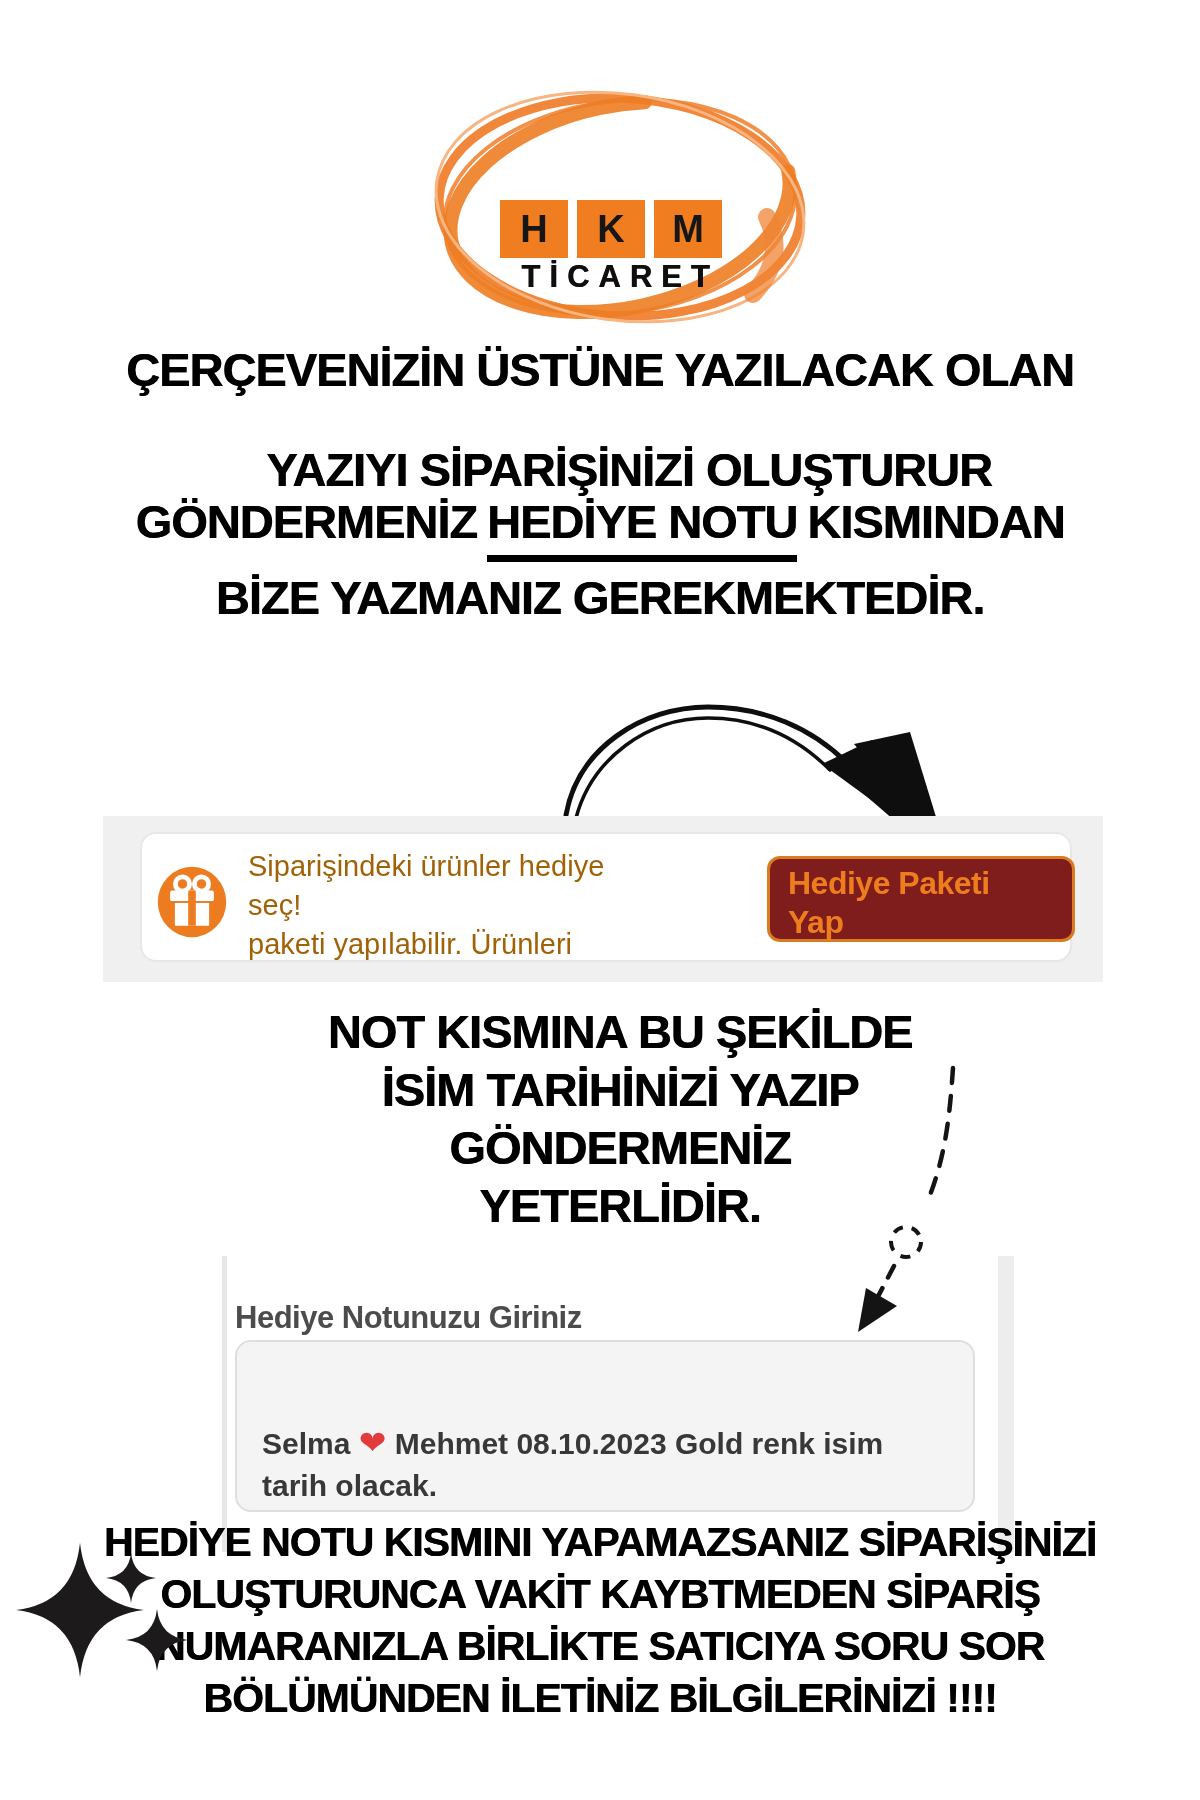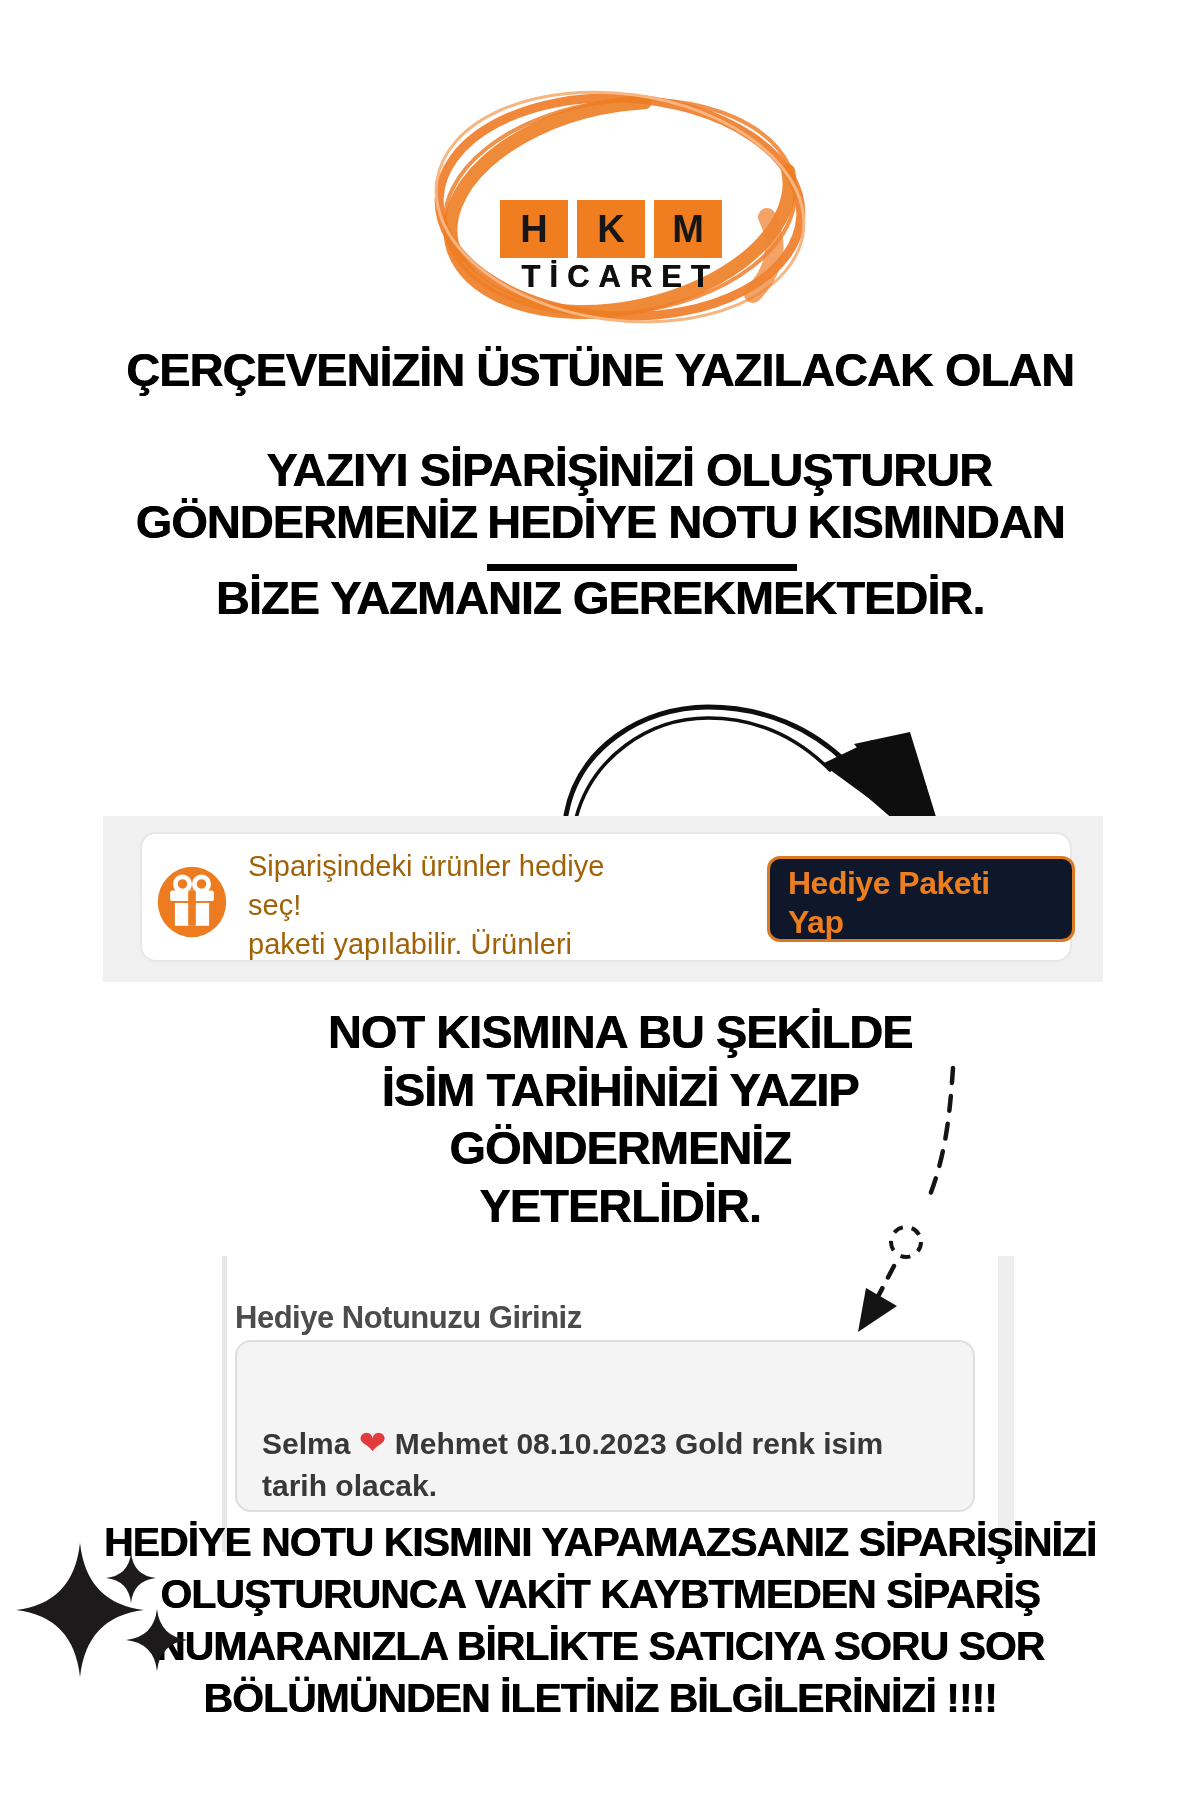--- a/index.html
+++ b/index.html
@@ -9,32 +9,32 @@
   }
   .abs{position:absolute;}
   .marker{
     font-family:"Liberation Sans",sans-serif;
     font-weight:700;color:#000;white-space:nowrap;text-align:center;
     letter-spacing:-1px;text-shadow:0.6px 0 0 currentColor;
   }
   .h-top{width:1200px;left:0;font-size:47px;line-height:60px;}
   .h-mid{width:1200px;left:20px;font-size:47px;line-height:58px;}
   .h-foot{width:1200px;left:0;font-size:41px;line-height:52px;}
-  .uline{border-bottom:7px solid #000;padding-bottom:12px;margin:0 10px;display:inline-block;}
+  .uline{border-bottom:7px solid #000;padding-bottom:3px;margin:0 10px;display:inline-block;}
   
   .logo-box{width:68px;height:58px;background:#F07D1F;color:#161616;
     font-weight:700;font-size:38px;line-height:58px;text-align:center;}
   .logo-sub{left:420px;top:259px;width:400px;text-align:center;font-size:31px;font-weight:700;
     letter-spacing:9px;color:#0f0f0f;text-shadow:0.5px 0 0 #0f0f0f;}
   
   .band{left:103px;top:816px;width:1000px;height:166px;background:#F0F0F0;}
   .card{left:140px;top:832px;width:932px;height:130px;background:#fff;
     border:2px solid #E7E7E7;border-radius:16px;box-sizing:border-box;}
   .card-text{left:248px;top:847px;font-size:29px;line-height:39px;color:#a16207;}
-  .gift-btn{left:767px;top:856px;width:308px;height:86px;background:#0f172a;
+  .gift-btn{left:767px;top:856px;width:308px;height:86px;background:#7f1d1d;
     border:3px solid #DB7B21;border-radius:13px;box-sizing:border-box;cursor:pointer;
     text-align:left;padding:5px 0 0 18px;}
   .gift-btn div{font-size:32px;line-height:39px;font-weight:700;color:#EE7D1E;letter-spacing:-0.5px;}
   
   .panel-line-l{left:222px;top:1256px;width:5px;height:296px;background:#E7E7E7;}
   .panel-line-r{left:998px;top:1256px;width:16px;height:296px;background:#EDEDED;}
   .note-label{left:235px;top:1283px;font-size:31px;font-weight:700;color:#4C4C4C;letter-spacing:-0.5px;margin-top:17px;}
   .note-area{left:235px;top:1340px;width:740px;height:172px;background:#F4F4F4;
     border:2px solid #DEDEDE;border-radius:16px;box-sizing:border-box;cursor:text;}
   .note-text{left:262px;top:1422px;font-size:30px;line-height:42px;color:#383838;font-weight:bold;}

